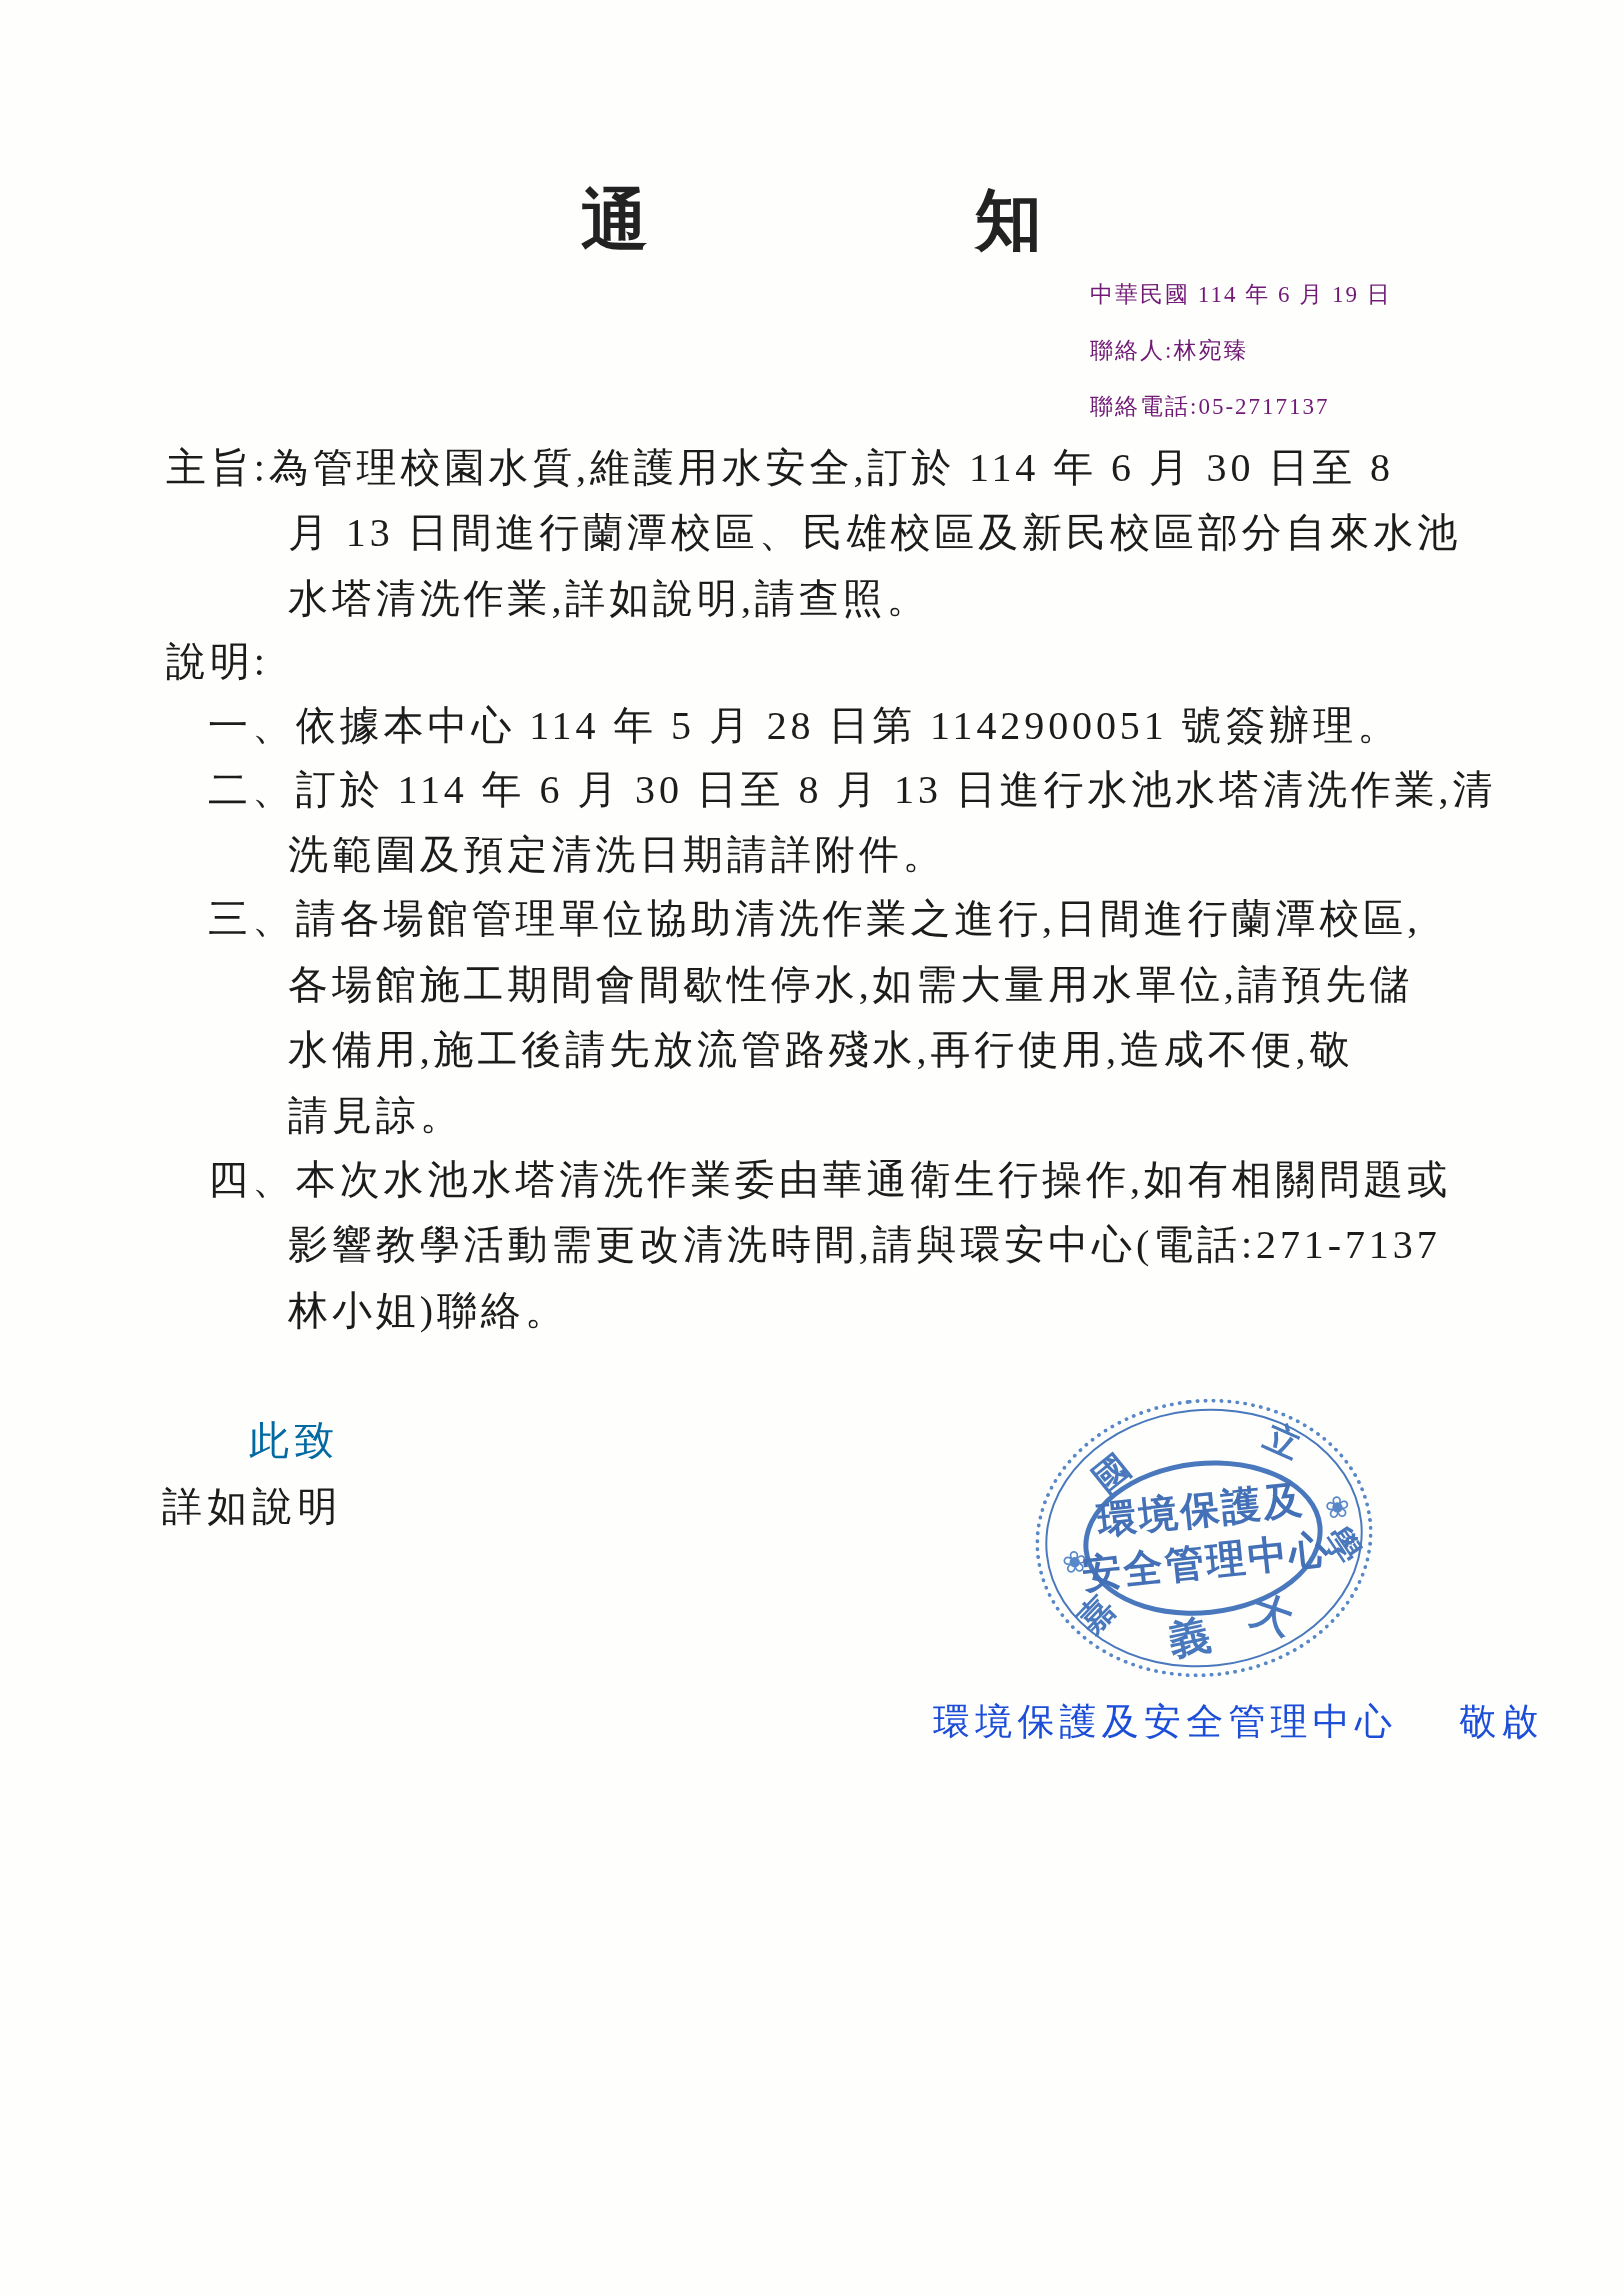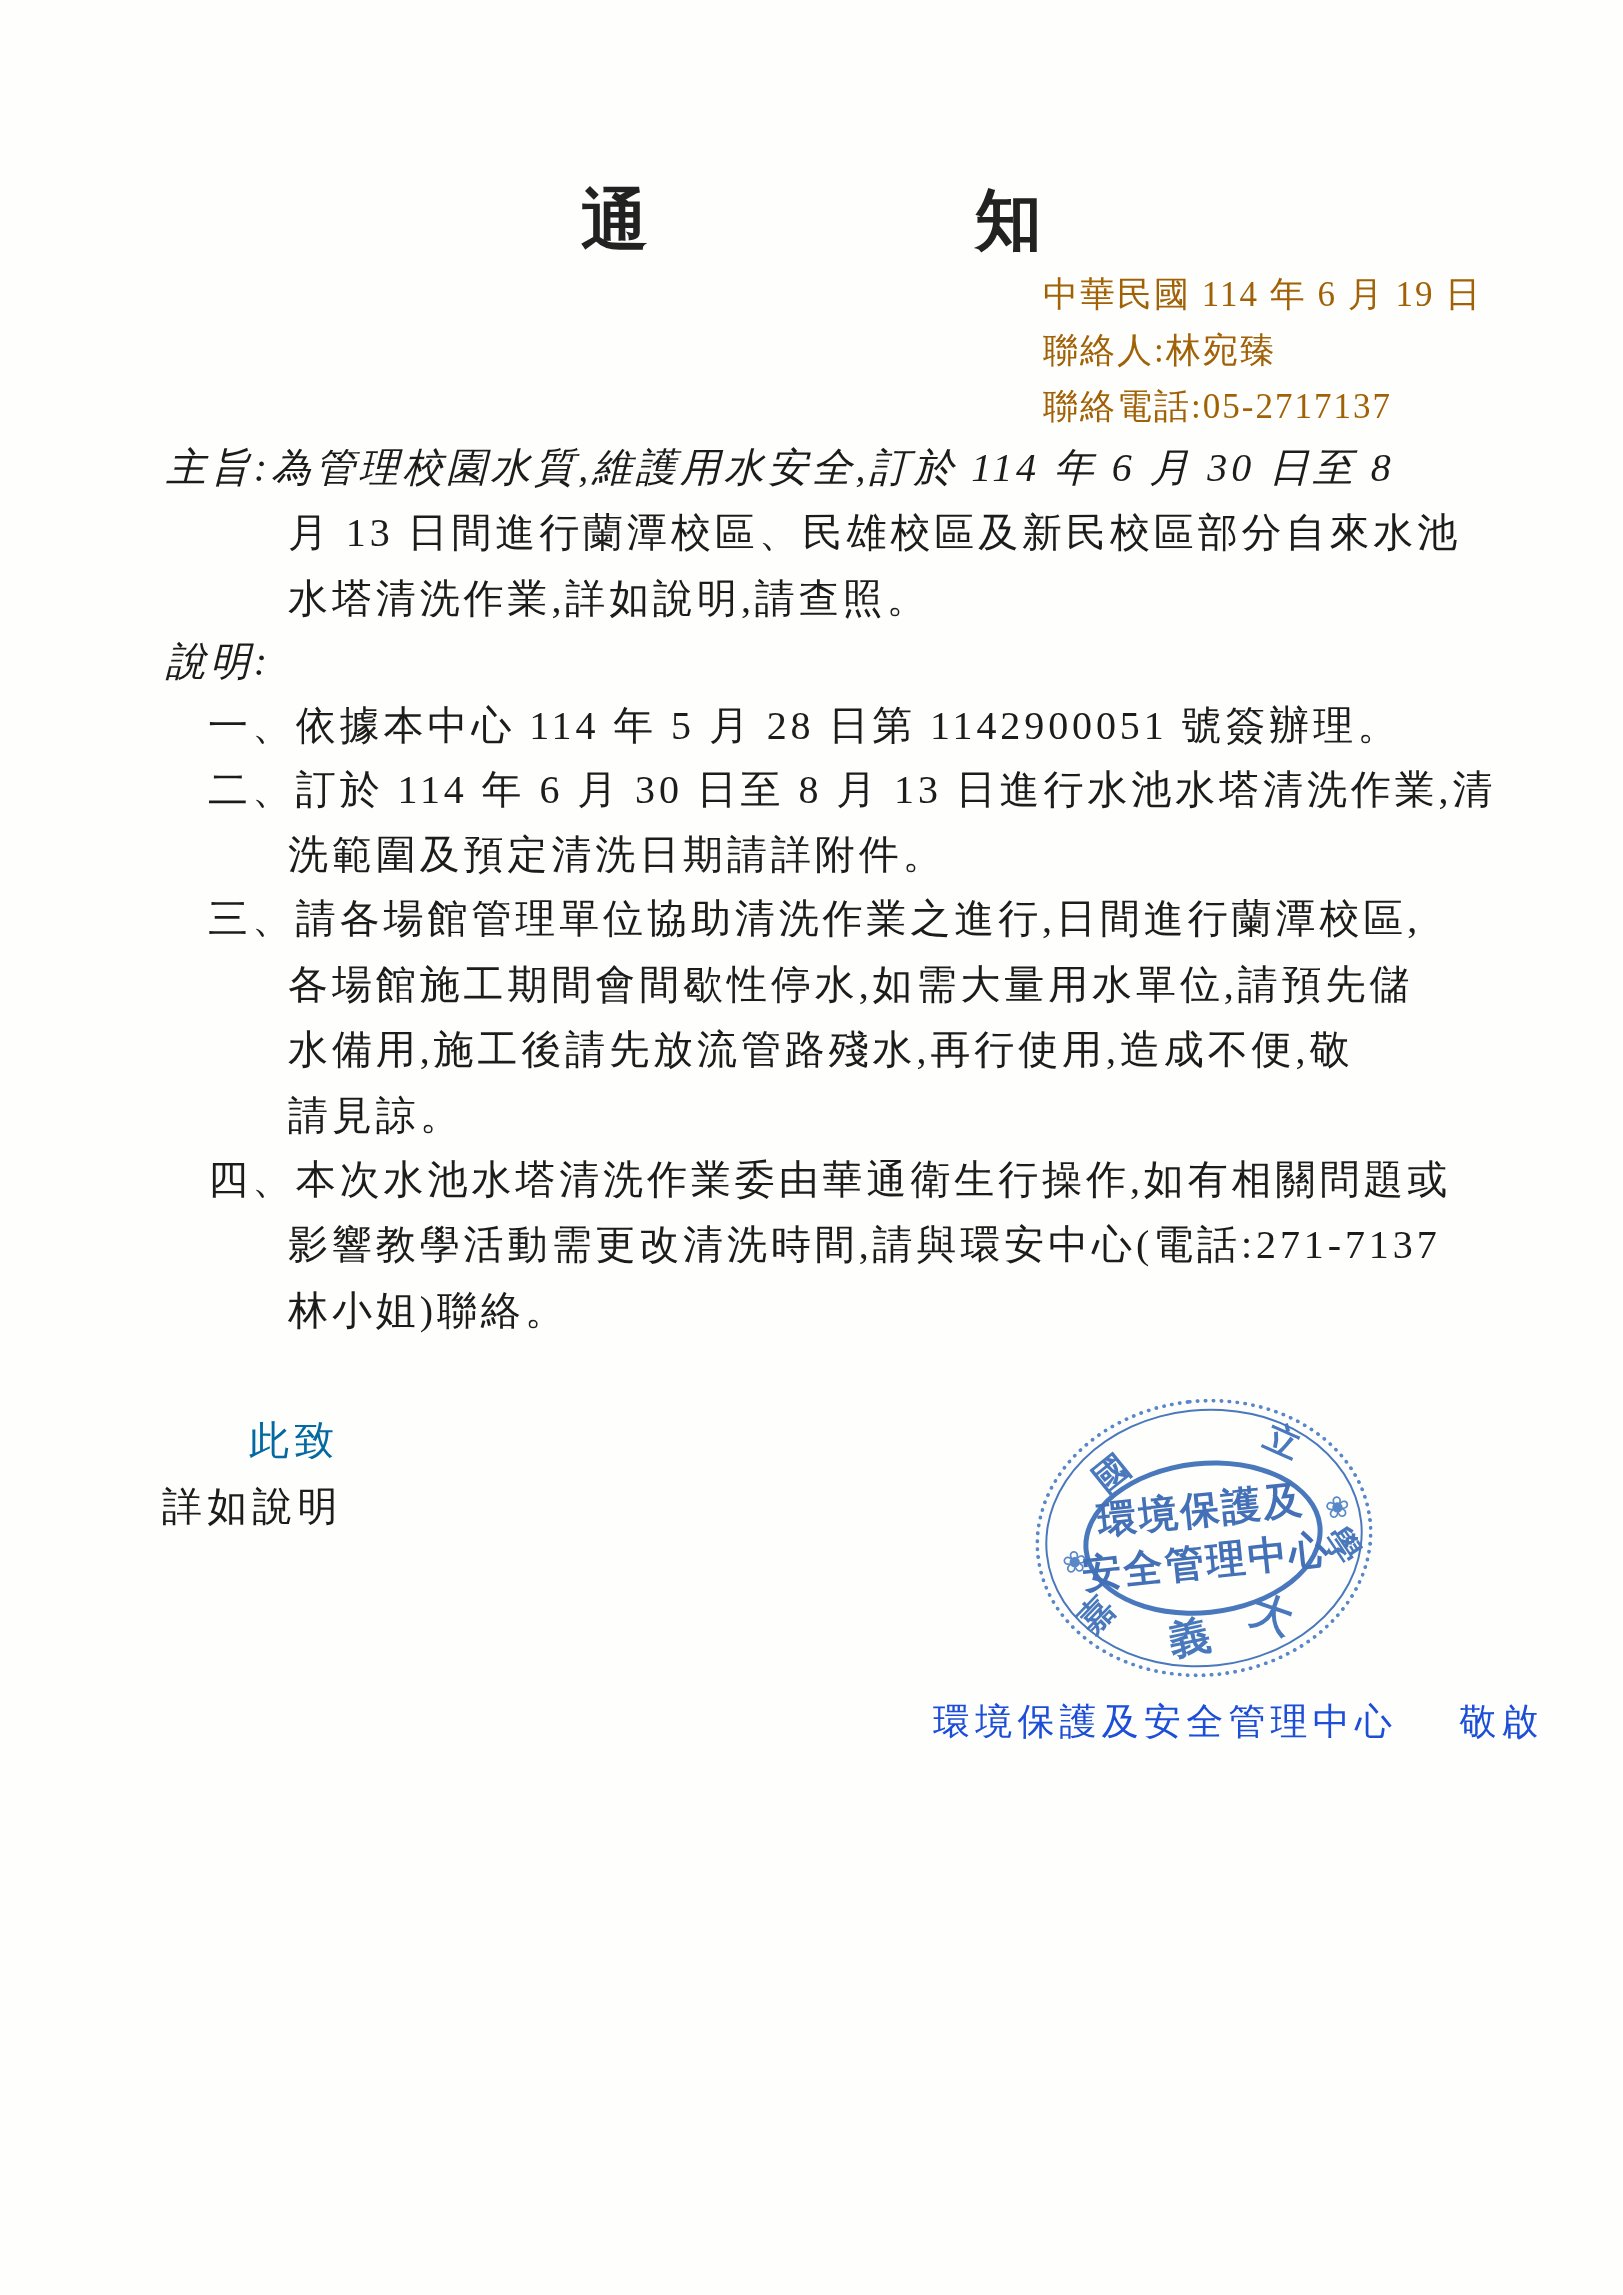--- a/index.html
+++ b/index.html
@@ -13,30 +13,30 @@
   }
   
   .doc-title{
     position:absolute; top:175px; left:0; width:1623px;
     display:flex; justify-content:center; gap:327px;
     font-size:67px; font-weight:600; letter-spacing:0;
     color:#222;
   }
   
   .meta-block{
-    position:absolute; left:1043px; top:267px;
-    font-size:35px; letter-spacing:2px; line-height:56px;
-    color:#a16207; white-space:nowrap;
+    position:absolute; left:1090px; top:267px;
+    font-size:23px; letter-spacing:2px; line-height:56px;
+    color:#701a75; white-space:nowrap;
   }
   
   .body-line{
     position:absolute; white-space:nowrap;
     font-size:40px; letter-spacing:3.9px; color:#1c1c1c;
   }
-  .ind-a{left:166px;font-style:italic;}   
+  .ind-a{left:166px;}   
   .ind-b{left:208px;}   
   .ind-c{left:288px;}   
   .y1{top:440px;}  .y2{top:505px;}  .y3{top:571px;}
   .y4{top:634px;}  .y5{top:698px;} .y6{top:762px;}
   .y7{top:827px;} .y8{top:891px;} .y9{top:957px;}
   .y10{top:1022px;}.y11{top:1088px;}.y12{top:1152px;}
   .y13{top:1217px;}.y14{top:1283px;}
   .salute{position:absolute;left:249px;top:1413px;font-size:40px;letter-spacing:5.2px;color:#0369a1;font-family:Liberation Serif, serif;}
   .recipient{position:absolute;left:162px;top:1479px;font-size:40px;letter-spacing:5.2px;color:#1c1c1c;}
   

